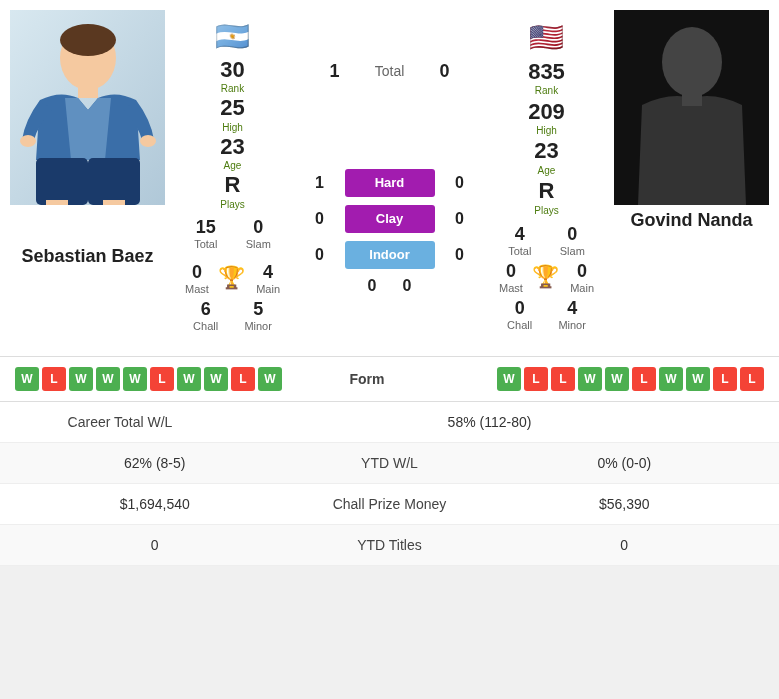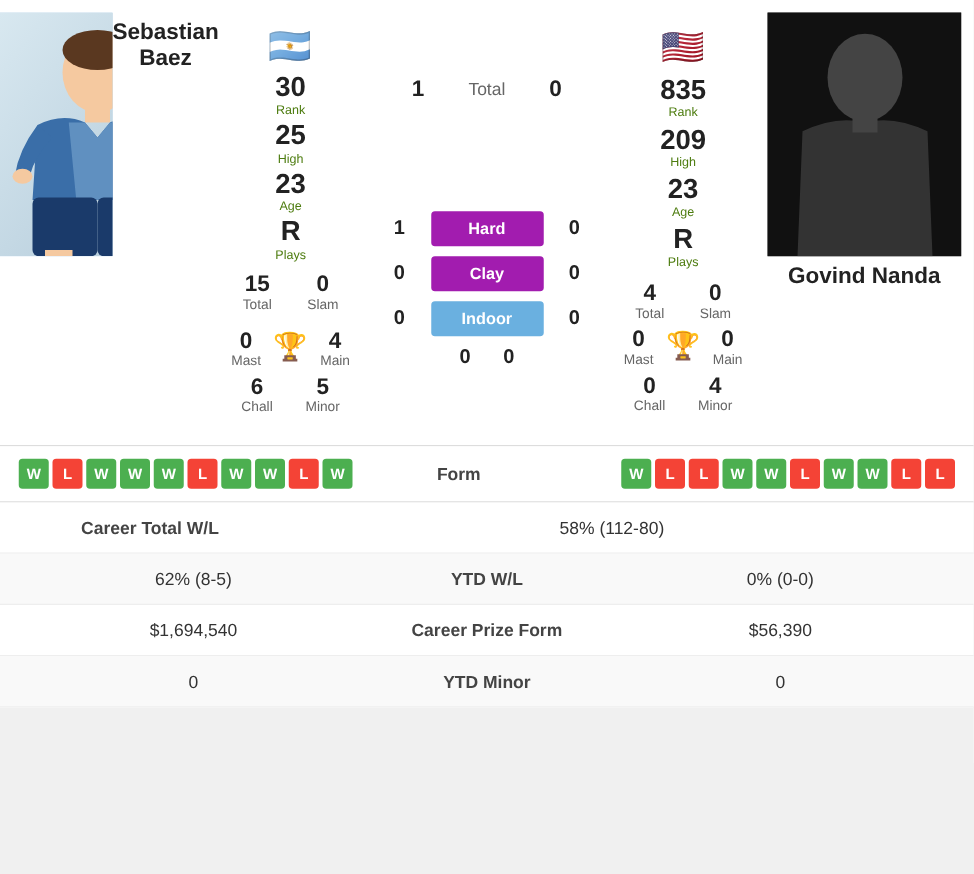--- a/index.html
+++ b/index.html
@@ -200,21 +200,21 @@
       flex: 1;
       text-align: center;
       font-size: 14px;
       color: #333;
     }
 
     .stats-center {
       width: 200px;
       text-align: center;
       font-size: 14px;
-      font-weight: bold;
+      font-weight: normal;
       color: #444;
     }
 
     .stats-right {
       flex: 1;
       text-align: center;
       font-size: 14px;
       color: #333;
     }
 
@@ -231,23 +231,24 @@
       height: 195px;
       background: #1a1a1a;
       display: flex;
       align-items: center;
       justify-content: center;
     }
 
     
     .left-player-col {
       display: flex;
-      flex-direction: row;
-      align-items: flex-start;
+      flex-direction: column;
+      align-items: center;
       width: 175px;
+      gap: 36px;
     }
 
     .right-player-col {
       display: flex;
       flex-direction: column;
       align-items: center;
       width: 175px;
     }
   </style>
 </head>
@@ -496,23 +497,23 @@
         <div class="stats-center">Career Total W/L</div>
         <div class="stats-right">58% (112-80)</div>
       </div>
       <div class="stats-row">
         <div class="stats-left">62% (8-5)</div>
         <div class="stats-center">YTD W/L</div>
         <div class="stats-right">0% (0-0)</div>
       </div>
       <div class="stats-row">
         <div class="stats-left">$1,694,540</div>
-        <div class="stats-center">Career Prize Form</div>
+        <div class="stats-center">Chall Prize Money</div>
         <div class="stats-right">$56,390</div>
       </div>
       <div class="stats-row">
         <div class="stats-left">0</div>
-        <div class="stats-center">YTD Minor</div>
+        <div class="stats-center">YTD Titles</div>
         <div class="stats-right">0</div>
       </div>
     </div>
 
 </div>
 
 </body></html>

